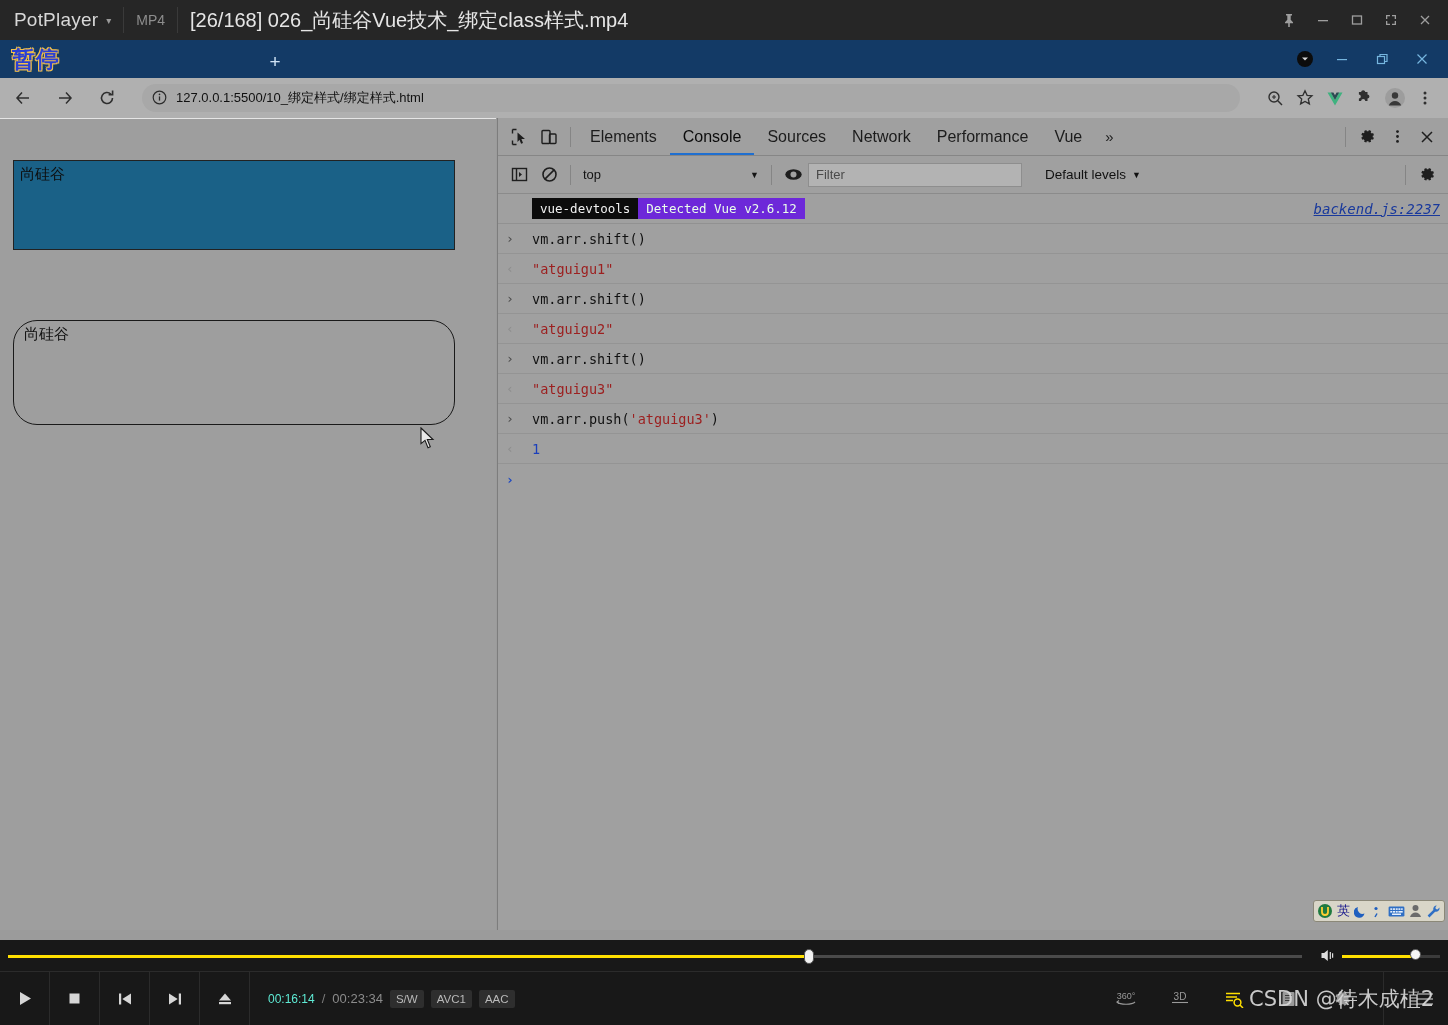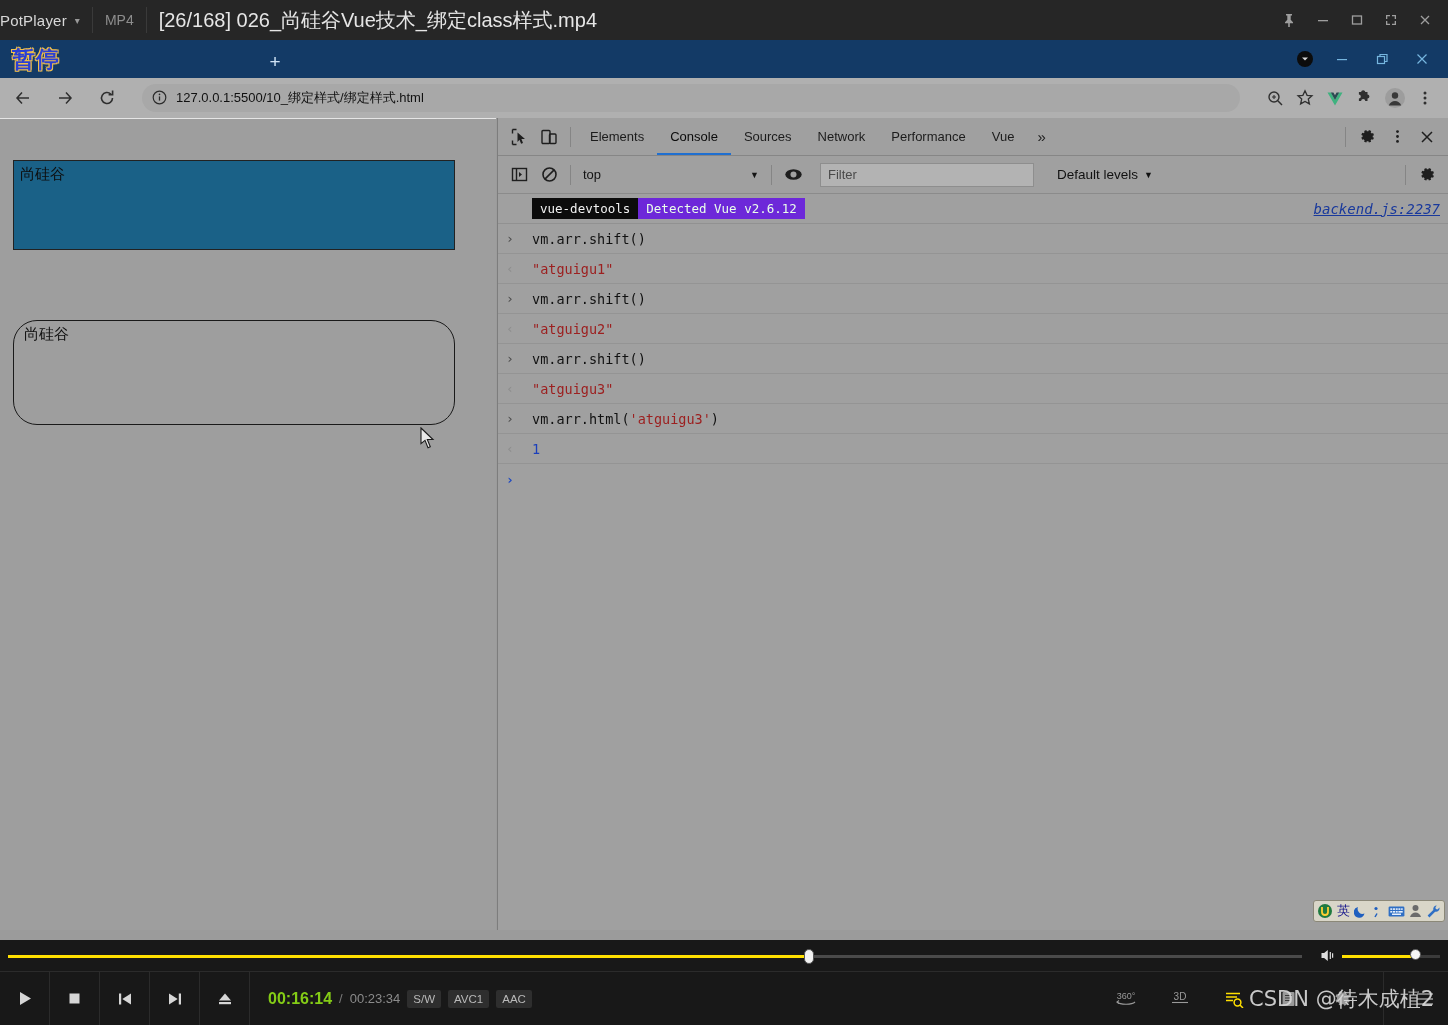--- a/index.html
+++ b/index.html
@@ -10,21 +10,21 @@
     overflow: hidden;
   }
   #root { position: relative; width: 1448px; height: 1025px; background: #0f0f0f; }
 
   
   .pp-titlebar {
     position: absolute; left: 0; top: 0; width: 1448px; height: 40px;
     background: #262626; display: flex; align-items: center;
   }
   .pp-logo {
-    color: #d8d8d8; font-size: 15px; padding-left: 0; letter-spacing: .2px;
+    color: #d8d8d8; font-size: 19px; padding-left: 14px; letter-spacing: .2px;
   }
   .pp-caret { color: #9a9a9a; font-size: 10px; margin-left: 8px; }
   .pp-sep { width: 1px; height: 26px; background: #3a3a3a; margin: 0 12px; }
   .pp-ext { color: #8d8d8d; font-size: 14px; }
   .pp-title { color: #e6e6e6; font-size: 20px; }
   .pp-wctrls { margin-left: auto; display: flex; align-items: center; padding-right: 6px; }
   .pp-wbtn {
     width: 34px; height: 34px; display: flex; align-items: center; justify-content: center;
     color: #9e9e9e;
   }
@@ -110,38 +110,38 @@
     height: 38px; display: flex; align-items: center; padding: 0 6px;
     border-bottom: 1px solid #868686;
   }
   .dt-ic {
     width: 30px; height: 28px; display: flex; align-items: center; justify-content: center;
     color: #1e1e1e; flex: 0 0 auto;
   }
   .dt-vsep { width: 1px; height: 20px; background: #858585; margin: 0 6px; }
   .dt-tab {
     height: 37px; padding: 0 13px; display: flex; align-items: center;
-    font-size: 13px; color: #1c1c1c; white-space: nowrap;
+    font-size: 16px; color: #1c1c1c; white-space: nowrap;
   }
   .dt-tab.active { color: #0b0b0b; box-shadow: inset 0 -2px 0 #1f6fd0; }
   .dt-more { padding: 0 10px; font-size: 15px; color: #1e1e1e; display: flex; align-items: center; height: 37px; }
   .dt-spacer { flex: 1 1 auto; }
 
   .dt-filterbar {
     height: 38px; display: flex; align-items: center; padding: 0 6px;
     border-bottom: 1px solid #8b8b8b;
   }
   .ctx-select {
     display: flex; align-items: center; width: 188px; height: 24px;
     padding: 0 6px; font-size: 13px; color: #141414;
   }
   .ctx-caret { margin-left: auto; font-size: 9px; }
   .filter-input {
     width: 214px; height: 24px; background: #b3b3b3; border: 1px solid #8e8e8e;
-    font-size: 13px; color: #4a4a4a; padding: 0 7px; display: flex; align-items: center; margin-left: 12px;
+    font-size: 13px; color: #4a4a4a; padding: 0 7px; display: flex; align-items: center;
   }
   .levels {
     display: flex; align-items: center; height: 24px; padding: 0 10px;
     font-size: 13.5px; color: #111; margin-left: 13px;
   }
   .levels-caret { font-size: 9px; margin-left: 6px; }
 
   .console-body { position: relative; }
   .banner-row {
     display: flex; align-items: center; height: 30px; padding: 0 8px 0 34px;
@@ -201,21 +201,21 @@
   }
   .pp-ctrls {
     position: absolute; left: 0; top: 31px; width: 1448px; height: 54px;
     border-top: 1px solid #2b2b2b; display: flex; align-items: center;
   }
   .pp-btn {
     width: 50px; height: 53px; display: flex; align-items: center; justify-content: center;
     border-right: 1px solid #2b2b2b; color: #d6d6d6;
   }
   .pp-time { display: flex; align-items: center; gap: 7px; padding-left: 18px; }
-  .t-cur { font-size: 16px; color: #84cc16; font-weight: bold; font-family: "Liberation Sans", sans-serif; }
+  .t-cur { font-size: 12px; color: #5eead4; font-weight: normal; font-family: "Liberation Sans", sans-serif; }
   .t-slash { font-size: 13px; color: #7b7b7b; }
   .t-tot { font-size: 13px; color: #8b8b8b; }
   .chip {
     font-size: 11.5px; color: #b9b9b9; background: #2e2e2e; padding: 3px 6px; border-radius: 2px;
   }
   .pp-right { margin-left: auto; display: flex; align-items: center; gap: 16px; padding-right: 4px; }
   .pp-rbtn { width: 38px; height: 53px; display: flex; align-items: center; justify-content: center; color: #9a9a9a; }
   .pp-vsep2 { width: 1px; height: 53px; background: #2b2b2b; margin: 0 6px; }
   .watermark {
     position: absolute; right: 14px; bottom: 12px;
@@ -492,21 +492,21 @@
           <span class="gutter g-in">›</span>
           <span class="code">vm.arr.shift()</span>
         </div>
         <div class="log-row">
           <span class="gutter g-out">‹</span>
           <span class="code str">"atguigu3"</span>
         </div>
 
         <div class="log-row">
           <span class="gutter g-in">›</span>
-          <span class="code">vm.arr.html(</span>
+          <span class="code">vm.arr.push(</span>
             <span class="code pstr">'atguigu3'</span>
             <span class="code">)</span>
         </div>
         <div class="log-row">
           <span class="gutter g-out">‹</span>
           <span class="code num">1</span>
         </div>
 
         <div class="log-row noborder">
           <span class="gutter g-prompt">›</span>

